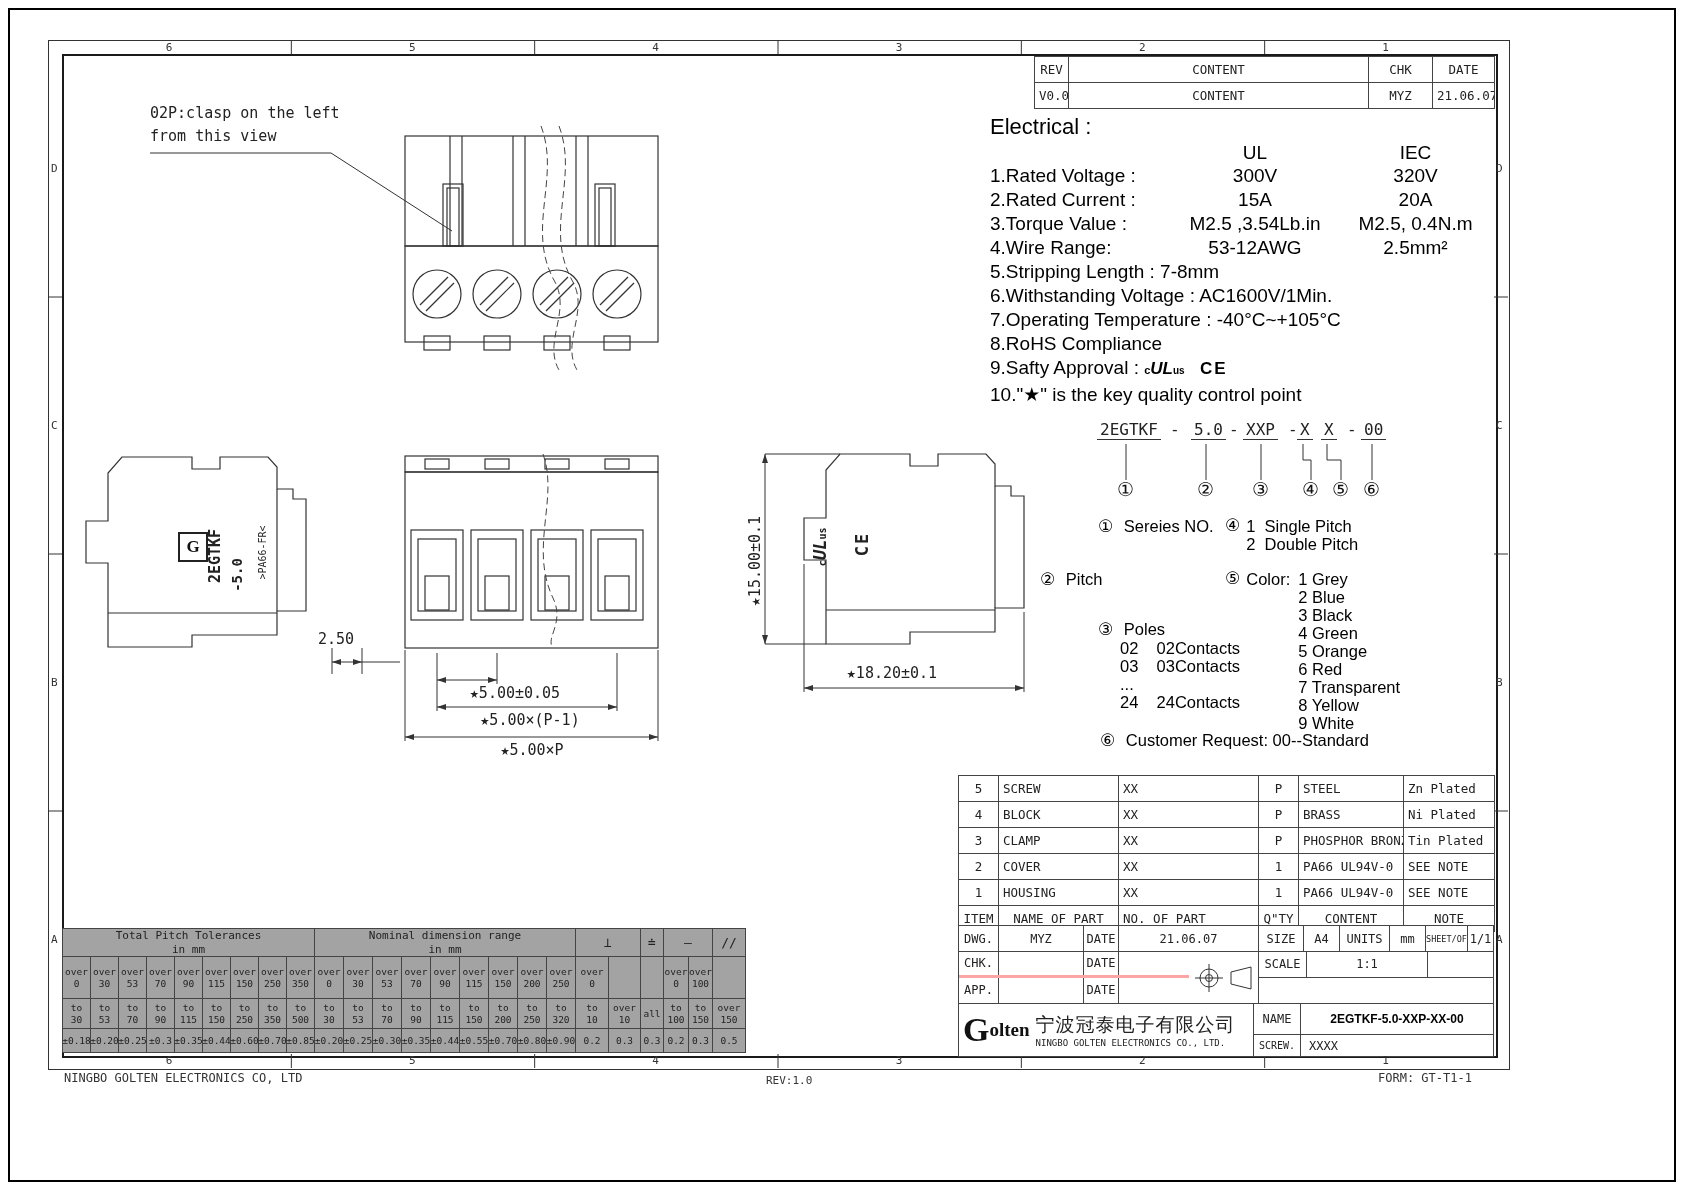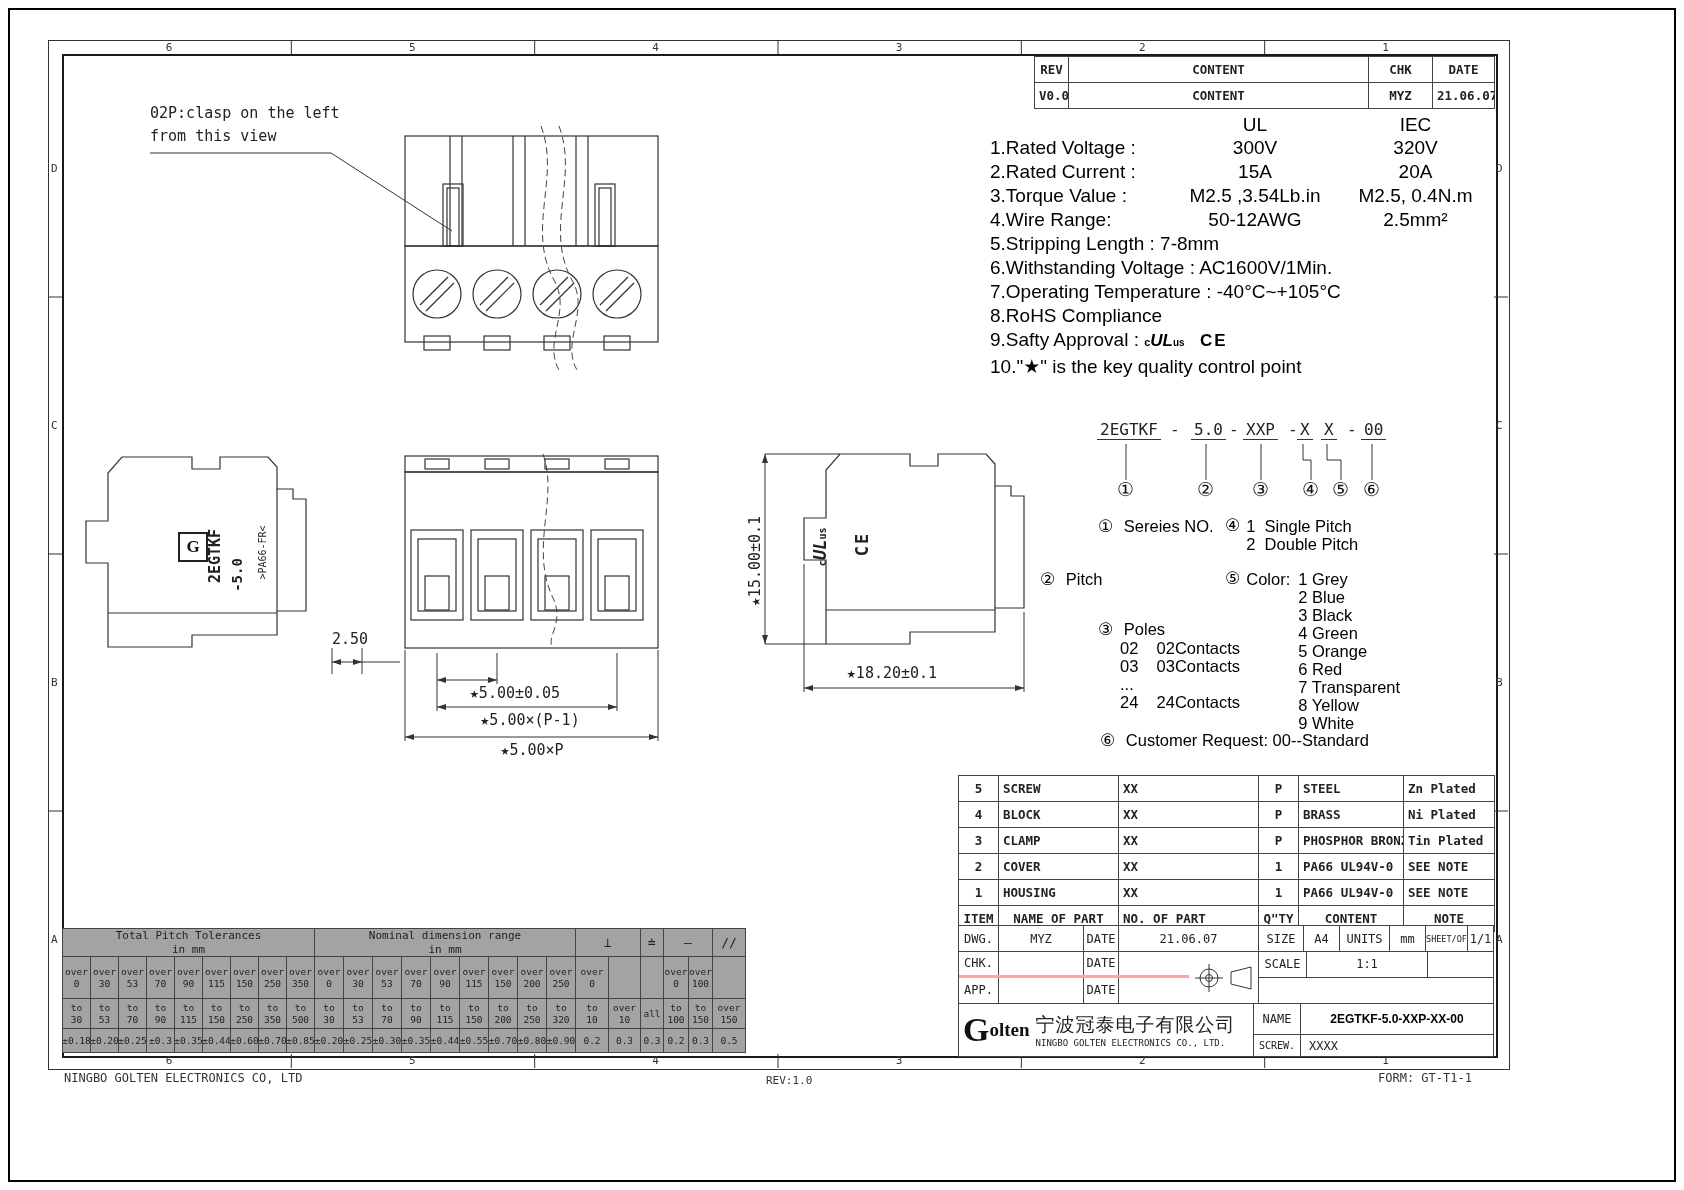--- a/index.html
+++ b/index.html
@@ -34,21 +34,21 @@
   .ce{font-size:17px;font-weight:800;letter-spacing:2px;}
   
   .codeseg{position:absolute;font-size:16px;border-bottom:1.5px solid #333;padding:0 3px;white-space:pre;}
   .codedash{position:absolute;font-size:16px;}
   .codedigit{position:absolute;font-size:19px;color:#111;}
   .leg{position:absolute;font-family:"Liberation Sans","DejaVu Sans",sans-serif;font-size:16.5px;color:#000;line-height:18px;}
   .leg .dg{font-size:17px;margin-right:6px;}
   
   table.cadtbl{border-collapse:collapse;table-layout:fixed;}
   table.cadtbl td{border:1px solid #444;font-size:12.5px;padding:0 4px;height:25px;
-     overflow:hidden;white-space:nowrap;color:#222;font-weight:bold;}
+     overflow:hidden;white-space:nowrap;color:#222;}
   
   #tblock{left:958px;top:925px;width:536px;border:1px solid #444;box-sizing:border-box;background:#fff;}
   .tb-row{display:flex;border-bottom:1px solid #444;box-sizing:border-box;}
   .tb-c{border-right:1px solid #444;box-sizing:border-box;display:flex;align-items:center;
         justify-content:center;font-size:12px;overflow:hidden;white-space:nowrap;}
   .tb-c:last-child{border-right:none;}
   .tb-col{display:flex;flex-direction:column;}
   
   #tol-grid{position:absolute;left:62px;top:928px;display:grid;background:#a3a3a3;
      border-top:1px solid #444;border-left:1px solid #444;}
@@ -152,21 +152,21 @@
 
   <svg class="abs" style="left:318px;top:632px" width="86" height="46" viewBox="0 0 86 46">
     <g class="thin">
       <line x1="14" y1="16" x2="14" y2="42"></line>
         <line x1="44" y1="16" x2="44" y2="42"></line>
       <line x1="14" y1="30" x2="82" y2="30"></line>
     </g>
     <path class="ar" d="M14,30 l9,-3 v6 z"></path>
       <path class="ar" d="M44,30 l-9,-3 v6 z"></path>
   </svg>
-  <div class="dimtext cad" style="left:318px;top:630px;width:64px;text-align:center">2.50</div>
+  <div class="dimtext cad" style="left:318px;top:630px;width:64px;text-align:left">2.50</div>
 
   <svg class="abs" style="left:393px;top:448px" width="270" height="312" viewBox="0 0 270 312">
     <g class="ln">
       <rect x="12" y="8" width="253" height="16"></rect>
       <rect x="32" y="11" width="24" height="10"></rect>
         <rect x="92" y="11" width="24" height="10"></rect>
       <rect x="152" y="11" width="24" height="10"></rect>
         <rect x="212" y="11" width="24" height="10"></rect>
       <rect x="12" y="24" width="253" height="176"></rect>
       <rect x="18" y="82" width="52" height="90"></rect>
@@ -224,34 +224,35 @@
       <path class="ar" d="M279,248 l-9,-3 v6 z"></path>
   </svg>
   <div class="vtext" style="left:782px;top:537px;width:76px">
     <span class="ul-c">c</span><span class="ul-main">UL</span><span class="ul-us">us</span>
   </div>
   <div class="vtext ce" style="left:842px;top:534px;width:40px">CE</div>
   <div class="vtext cad" style="left:690px;top:552px;width:130px;font-size:15px">★15.00±0.1</div>
   <div class="dimtext cad" style="left:812px;top:664px;width:160px">★18.20±0.1</div>
 
   <div id="electrical" class="abs sans">
+    <div class="title">Electrical :</div>
     <div class="e-grid">
       <span class="e-hdr" style="grid-column:2">UL</span>
       <span class="e-hdr" style="grid-column:3">IEC</span>
       <span class="e-lab">1.Rated Voltage :</span>
       <span class="e-ul">300V</span>
       <span class="e-iec">320V</span>
       <span class="e-lab">2.Rated Current :</span>
       <span class="e-ul">15A</span>
       <span class="e-iec">20A</span>
       <span class="e-lab">3.Torque Value :</span>
       <span class="e-ul">M2.5 ,3.54Lb.in</span>
       <span class="e-iec">M2.5, 0.4N.m</span>
       <span class="e-lab">4.Wire Range:</span>
-      <span class="e-ul">50-12AWG</span>
+      <span class="e-ul">53-12AWG</span>
       <span class="e-iec">2.5mm²</span>
       <span class="e-full">5.Stripping Length : 7-8mm</span>
       <span class="e-full">6.Withstanding Voltage : AC1600V/1Min.</span>
       <span class="e-full">7.Operating Temperature : -40°C~+105°C</span>
       <span class="e-full">8.RoHS Compliance</span>
       <span class="e-full">
         <span>9.Safty Approval :</span>
         <span class="ul-c">c</span><span class="ul-main">UL</span><span class="ul-us">us</span>
         <span class="ce" style="margin-left:10px">CE</span>
       </span>

